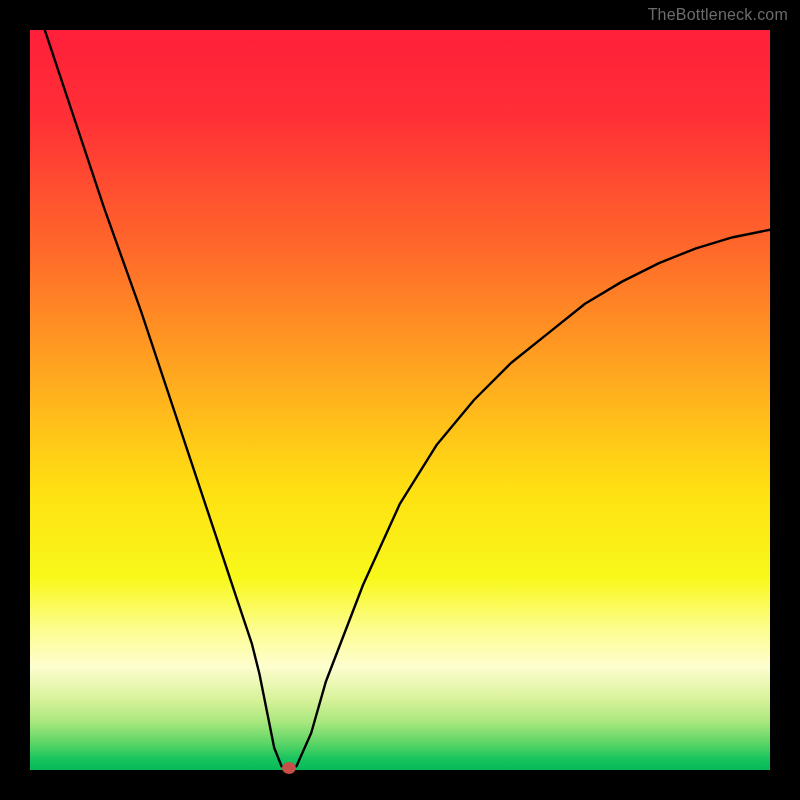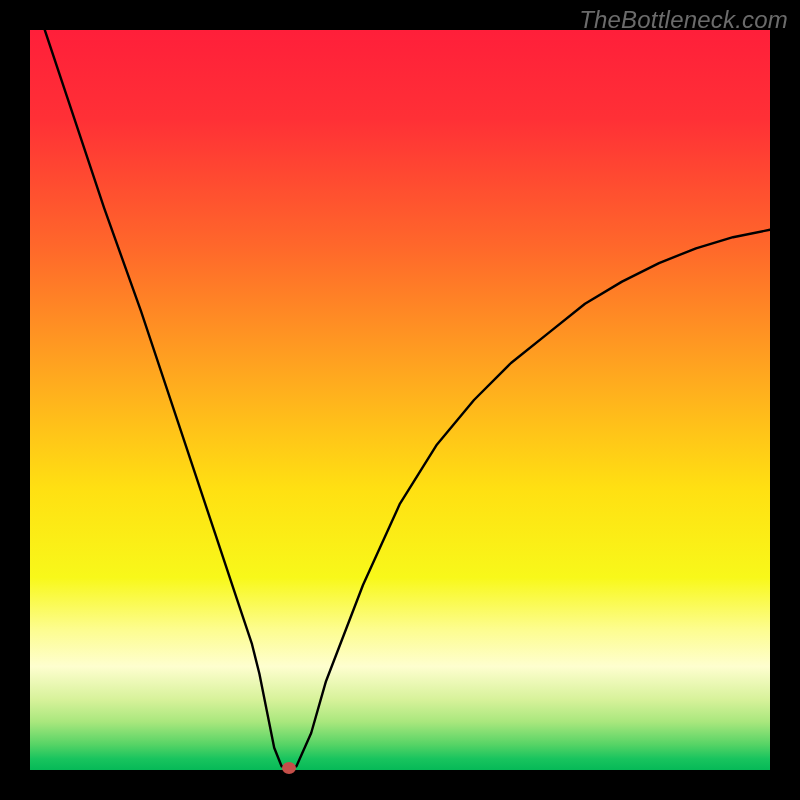--- a/index.html
+++ b/index.html
@@ -28,24 +28,23 @@
   }
   .gradient {
     position: absolute;
     inset: 0;
   }
   .watermark {
     position: absolute;
     top: 6px;
     right: 12px;
     color: #6b6b6b;
-    font-size: 24px;
+    font-size: 16px;
     letter-spacing: 0.2px;
     font-weight: 500;
-    font-style: italic;
   }
   svg.curve {
     position: absolute;
     inset: 0;
   }
   .marker {
     position: absolute;
     width: 14px;
     height: 12px;
     border-radius: 50%;

